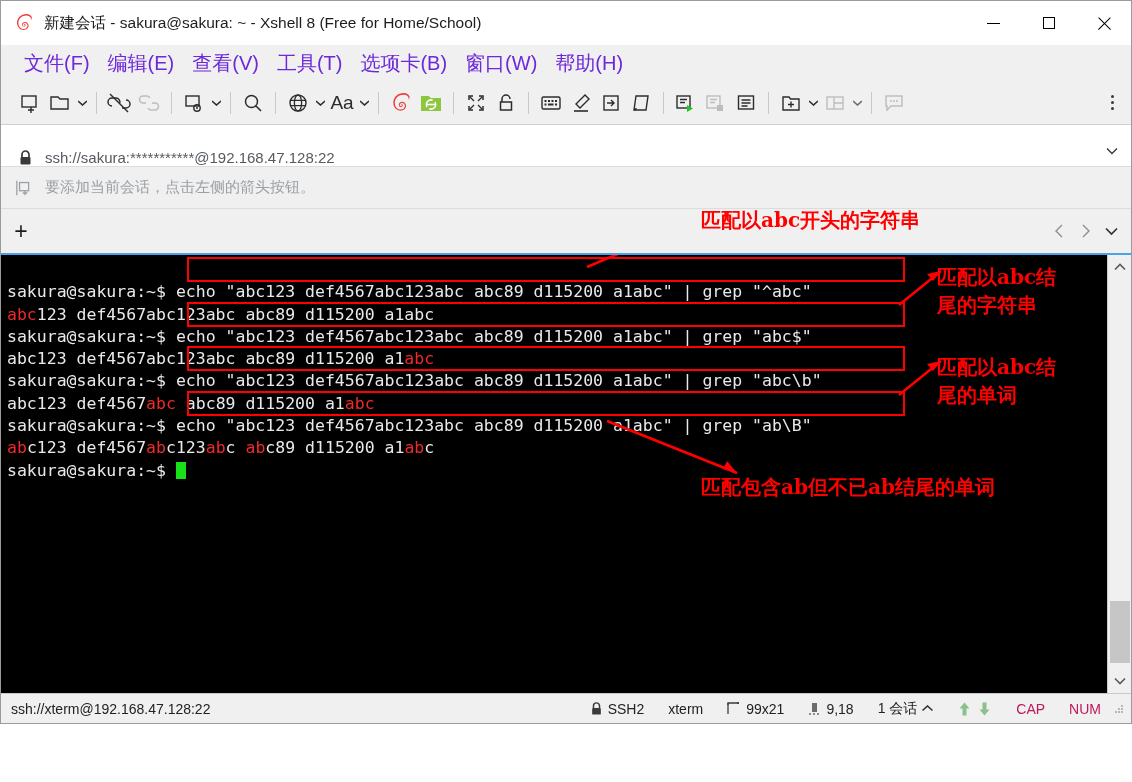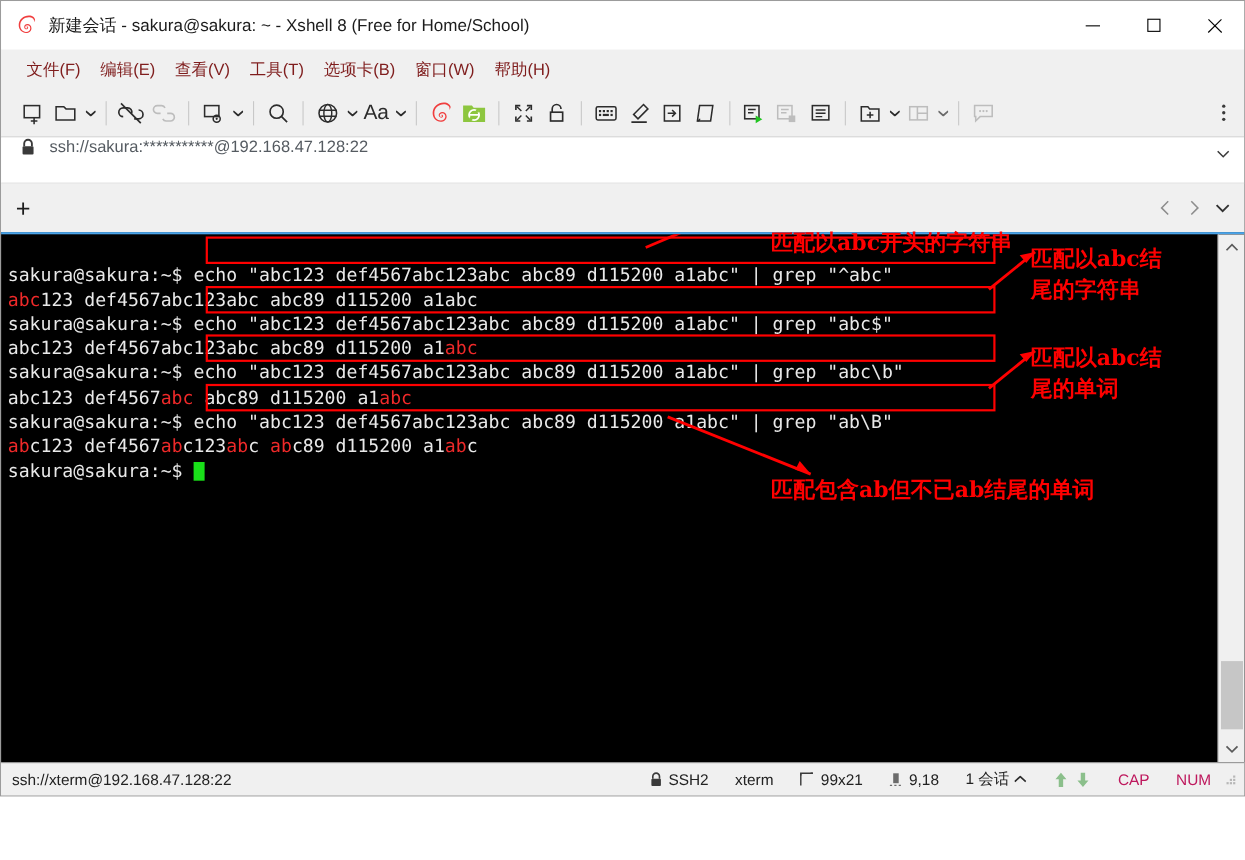--- a/index.html
+++ b/index.html
@@ -48,21 +48,21 @@
   .gl-close:after  { transform: rotate(-45deg); }
 
   
   .menubar {
     height: 36px; min-height: 36px;
     display: flex; align-items: center;
     background: #f0f0f0;
     padding-left: 14px;
   }
   .menu-item {
-    font-size: 15px; color: #7f1d1d;
+    font-size: 20px; color: #6d28d9;
     padding: 4px 9px;
     white-space: nowrap;
     cursor: default;
   }
 
   
   .toolbar {
     height: 44px; min-height: 44px;
     display: flex; align-items: center;
     background: #f0f0f0;
@@ -81,21 +81,21 @@
   .kebab {
     margin-left: auto; width: 26px; height: 34px;
     display:flex; flex-direction: column; align-items:center; justify-content:center; gap:3px;
     cursor: default;
   }
   .kebab span { width: 3px; height: 3px; border-radius: 50%; background: #3a3a3a; }
 
   
   .addrbar {
     height: 42px; min-height: 42px;
-    display: flex; align-items: flex-start;
+    display: flex; align-items: flex-end;
     background: #ffffff;
     border-bottom: 1px solid #dcdcdc;
     padding: 0 6px 0 14px;
   }
   .addr-lock { width: 20px; display:flex; align-items:center; justify-content:center; }
   .addr-text {
     margin-left: 10px;
     font-size: 15px; color: #555b61;
     white-space: nowrap;
     flex: 1;
@@ -497,20 +497,28 @@
       </svg>
     </div>
     <div class="addr-text">ssh://sakura:***********@192.168.47.128:22</div>
     <div class="addr-caret">
       <svg width="12" height="8" viewBox="0 0 12 8">
           <path d="M1 1.5l5 5 5-5" fill="none" stroke="#3a3a3a" stroke-width="1.4"></path>
         </svg>
     </div>
   </div>
 
+  <div class="hintbar">
+    <svg width="20" height="20" viewBox="0 0 22 22">
+      <path d="M2 3v16" stroke="#9aa0a6" stroke-width="1.4"></path>
+      <rect x="5" y="5" width="10" height="9" fill="none" stroke="#9aa0a6" stroke-width="1.4"></rect>
+      <path d="M11 14v5M8.5 16.5h5" stroke="#9aa0a6" stroke-width="1.4"></path>
+    </svg>
+    <div class="hint-text">要添加当前会话，点击左侧的箭头按钮。</div>
+  </div>
 
   <div class="tabbar">
     <div class="tab-add">+</div>
     <div class="tabbar-right">
       <div class="tbr-btn">
         <svg width="11" height="14" viewBox="0 0 11 14">
             <path d="M8 1L2 7l6 6" fill="none" stroke="currentColor" stroke-width="1.4"></path>
           </svg>
       </div>
       <div class="tbr-btn">

